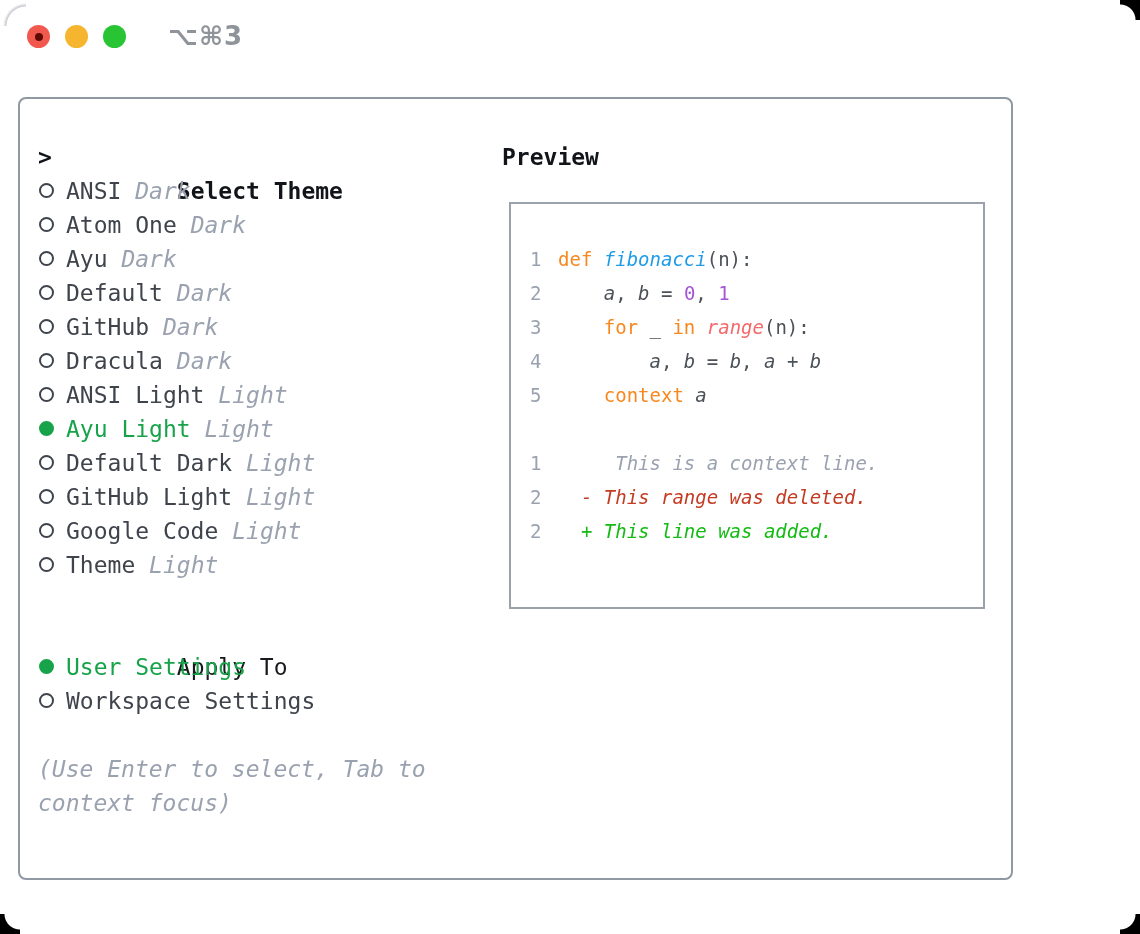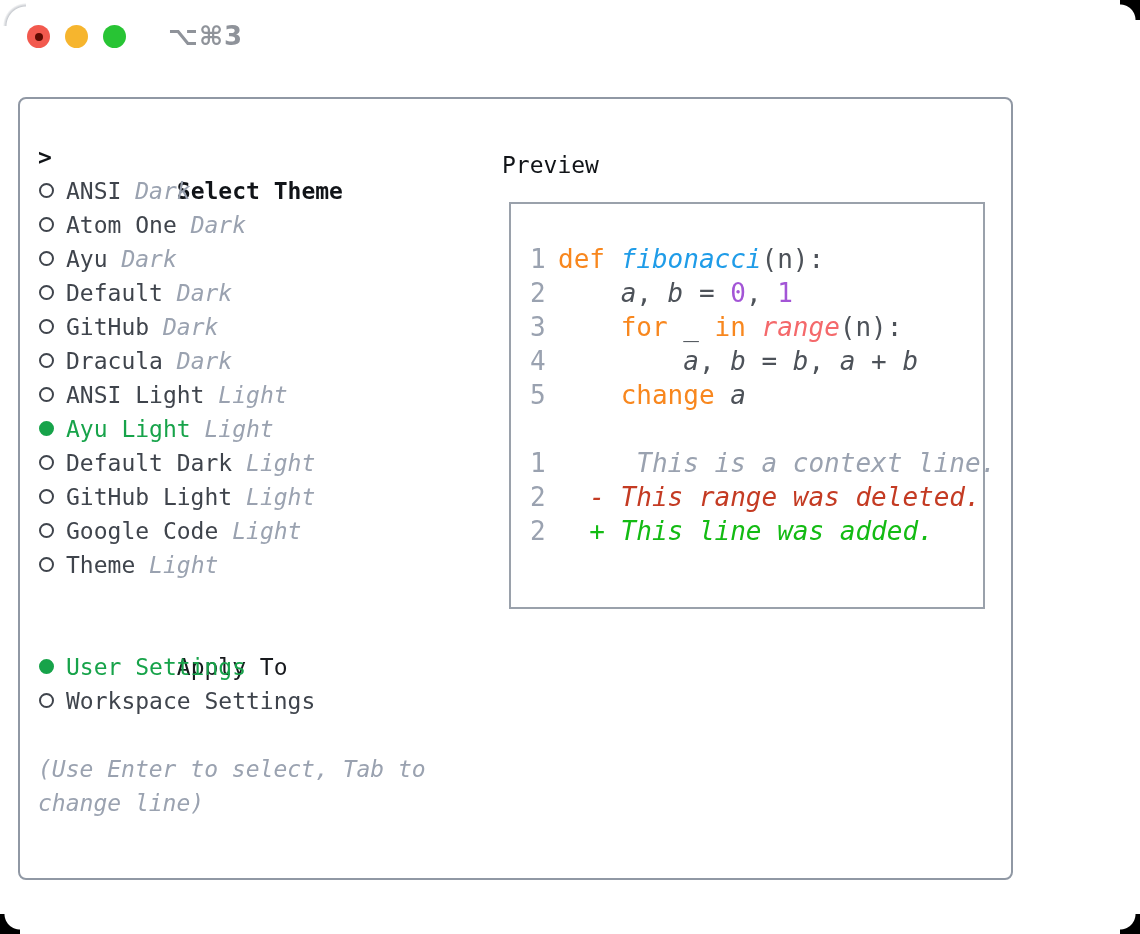--- a/index.html
+++ b/index.html
@@ -37,24 +37,24 @@
   .marker{position:absolute;left:1px;top:9px;width:11px;height:11px;border-radius:50%;
           border:2px solid var(--c-item);box-sizing:content-box;}
   .marker.sel{border-color:var(--c-sel);background:var(--c-sel);}
   .tname{color:var(--c-item);text-align:center;}
   .tname.sel{color:var(--c-sel);margin-top:12px;}
   .ttag{color:var(--c-muted);font-style:italic;}
   .hint{color:var(--c-muted);font-style:italic;}
 
   
   .preview-head{position:absolute;left:482px;top:41px;height:34px;line-height:34px;
-                font-size:23px;font-weight:400;color:var(--c-head);white-space:pre;margin-top:8px;}
+                font-size:23px;font-weight:700;color:var(--c-head);white-space:pre;}
   .preview-box{position:absolute;left:489px;top:103px;width:476px;height:407px;box-sizing:border-box;
                border:2px solid #9aa1ab;background:#fff;}
-  .code{position:absolute;left:0;top:38px;right:0;font-size:26px;line-height:34px;}
+  .code{position:absolute;left:0;top:38px;right:0;font-size:19px;line-height:34px;}
   .pline{position:relative;height:34px;white-space:pre;padding-left:19px;color:var(--c-code);}
   .gut{display:inline-block;width:28px;color:var(--c-muted);white-space:pre;}
   .c-kw{color:var(--c-kw);}
   .c-fn{color:var(--c-fn);}
   .c-num{color:var(--c-num);}
   .c-bi{color:var(--c-bi);}
   .c-ctx{color:var(--c-muted);}
   .c-del{color:var(--c-del);}
   .c-add{color:var(--c-add);}
   .it{font-style:italic;}
@@ -94,31 +94,31 @@
       <div class="row noindent"></div>
       <div class="row">
         <span class="subhead">Apply To</span>
       </div>
       <div id="apply-options">
           <div class="row"><span class="marker sel"></span><span class="tname sel">User Settings</span></div>
           <div class="row"><span class="marker"></span><span class="tname">Workspace Settings</span></div>
         </div>
       <div class="row noindent"></div>
       <div class="row noindent hint">(Use Enter to select, Tab to</div>
-      <div class="row noindent hint">change line)</div>
+      <div class="row noindent hint">context focus)</div>
     </div>
 
     <div class="preview-head">Preview</div>
     <div class="preview-box">
       <div class="code" id="preview-code">
           <div class="pline"><span class="gut">1</span><span class="c-kw">def</span><span class=""> </span><span class="c-fn it">fibonacci</span><span class="">(n):</span></div>
           <div class="pline"><span class="gut">2</span><span class="">    </span><span class=" it">a</span><span class="">, </span><span class=" it">b</span><span class=""> = </span><span class="c-num">0</span><span class="">, </span><span class="c-num">1</span></div>
           <div class="pline"><span class="gut">3</span><span class="">    </span><span class="c-kw">for</span><span class=""> _ </span><span class="c-kw">in</span><span class=""> </span><span class="c-bi it">range</span><span class="">(n):</span></div>
           <div class="pline"><span class="gut">4</span><span class="">        </span><span class=" it">a</span><span class="">, </span><span class=" it">b</span><span class=""> = </span><span class=" it">b</span><span class="">, </span><span class=" it">a</span><span class=""> + </span><span class=" it">b</span></div>
-          <div class="pline"><span class="gut">5</span><span class="">    </span><span class="c-kw">change</span><span class=""> </span><span class=" it">a</span></div>
+          <div class="pline"><span class="gut">5</span><span class="">    </span><span class="c-kw">context</span><span class=""> </span><span class=" it">a</span></div>
           <div class="pline"><span class="gut"></span></div>
           <div class="pline"><span class="gut">1</span><span class="c-ctx it">     This is a context line.</span></div>
           <div class="pline"><span class="gut">2</span><span class="">  </span><span class="c-del it">- This range was deleted.</span></div>
           <div class="pline"><span class="gut">2</span><span class="">  </span><span class="c-add it">+ This line was added.</span></div>
         </div>
     </div>
 
   </div>
 
   <div class="corner c-tl"></div>

